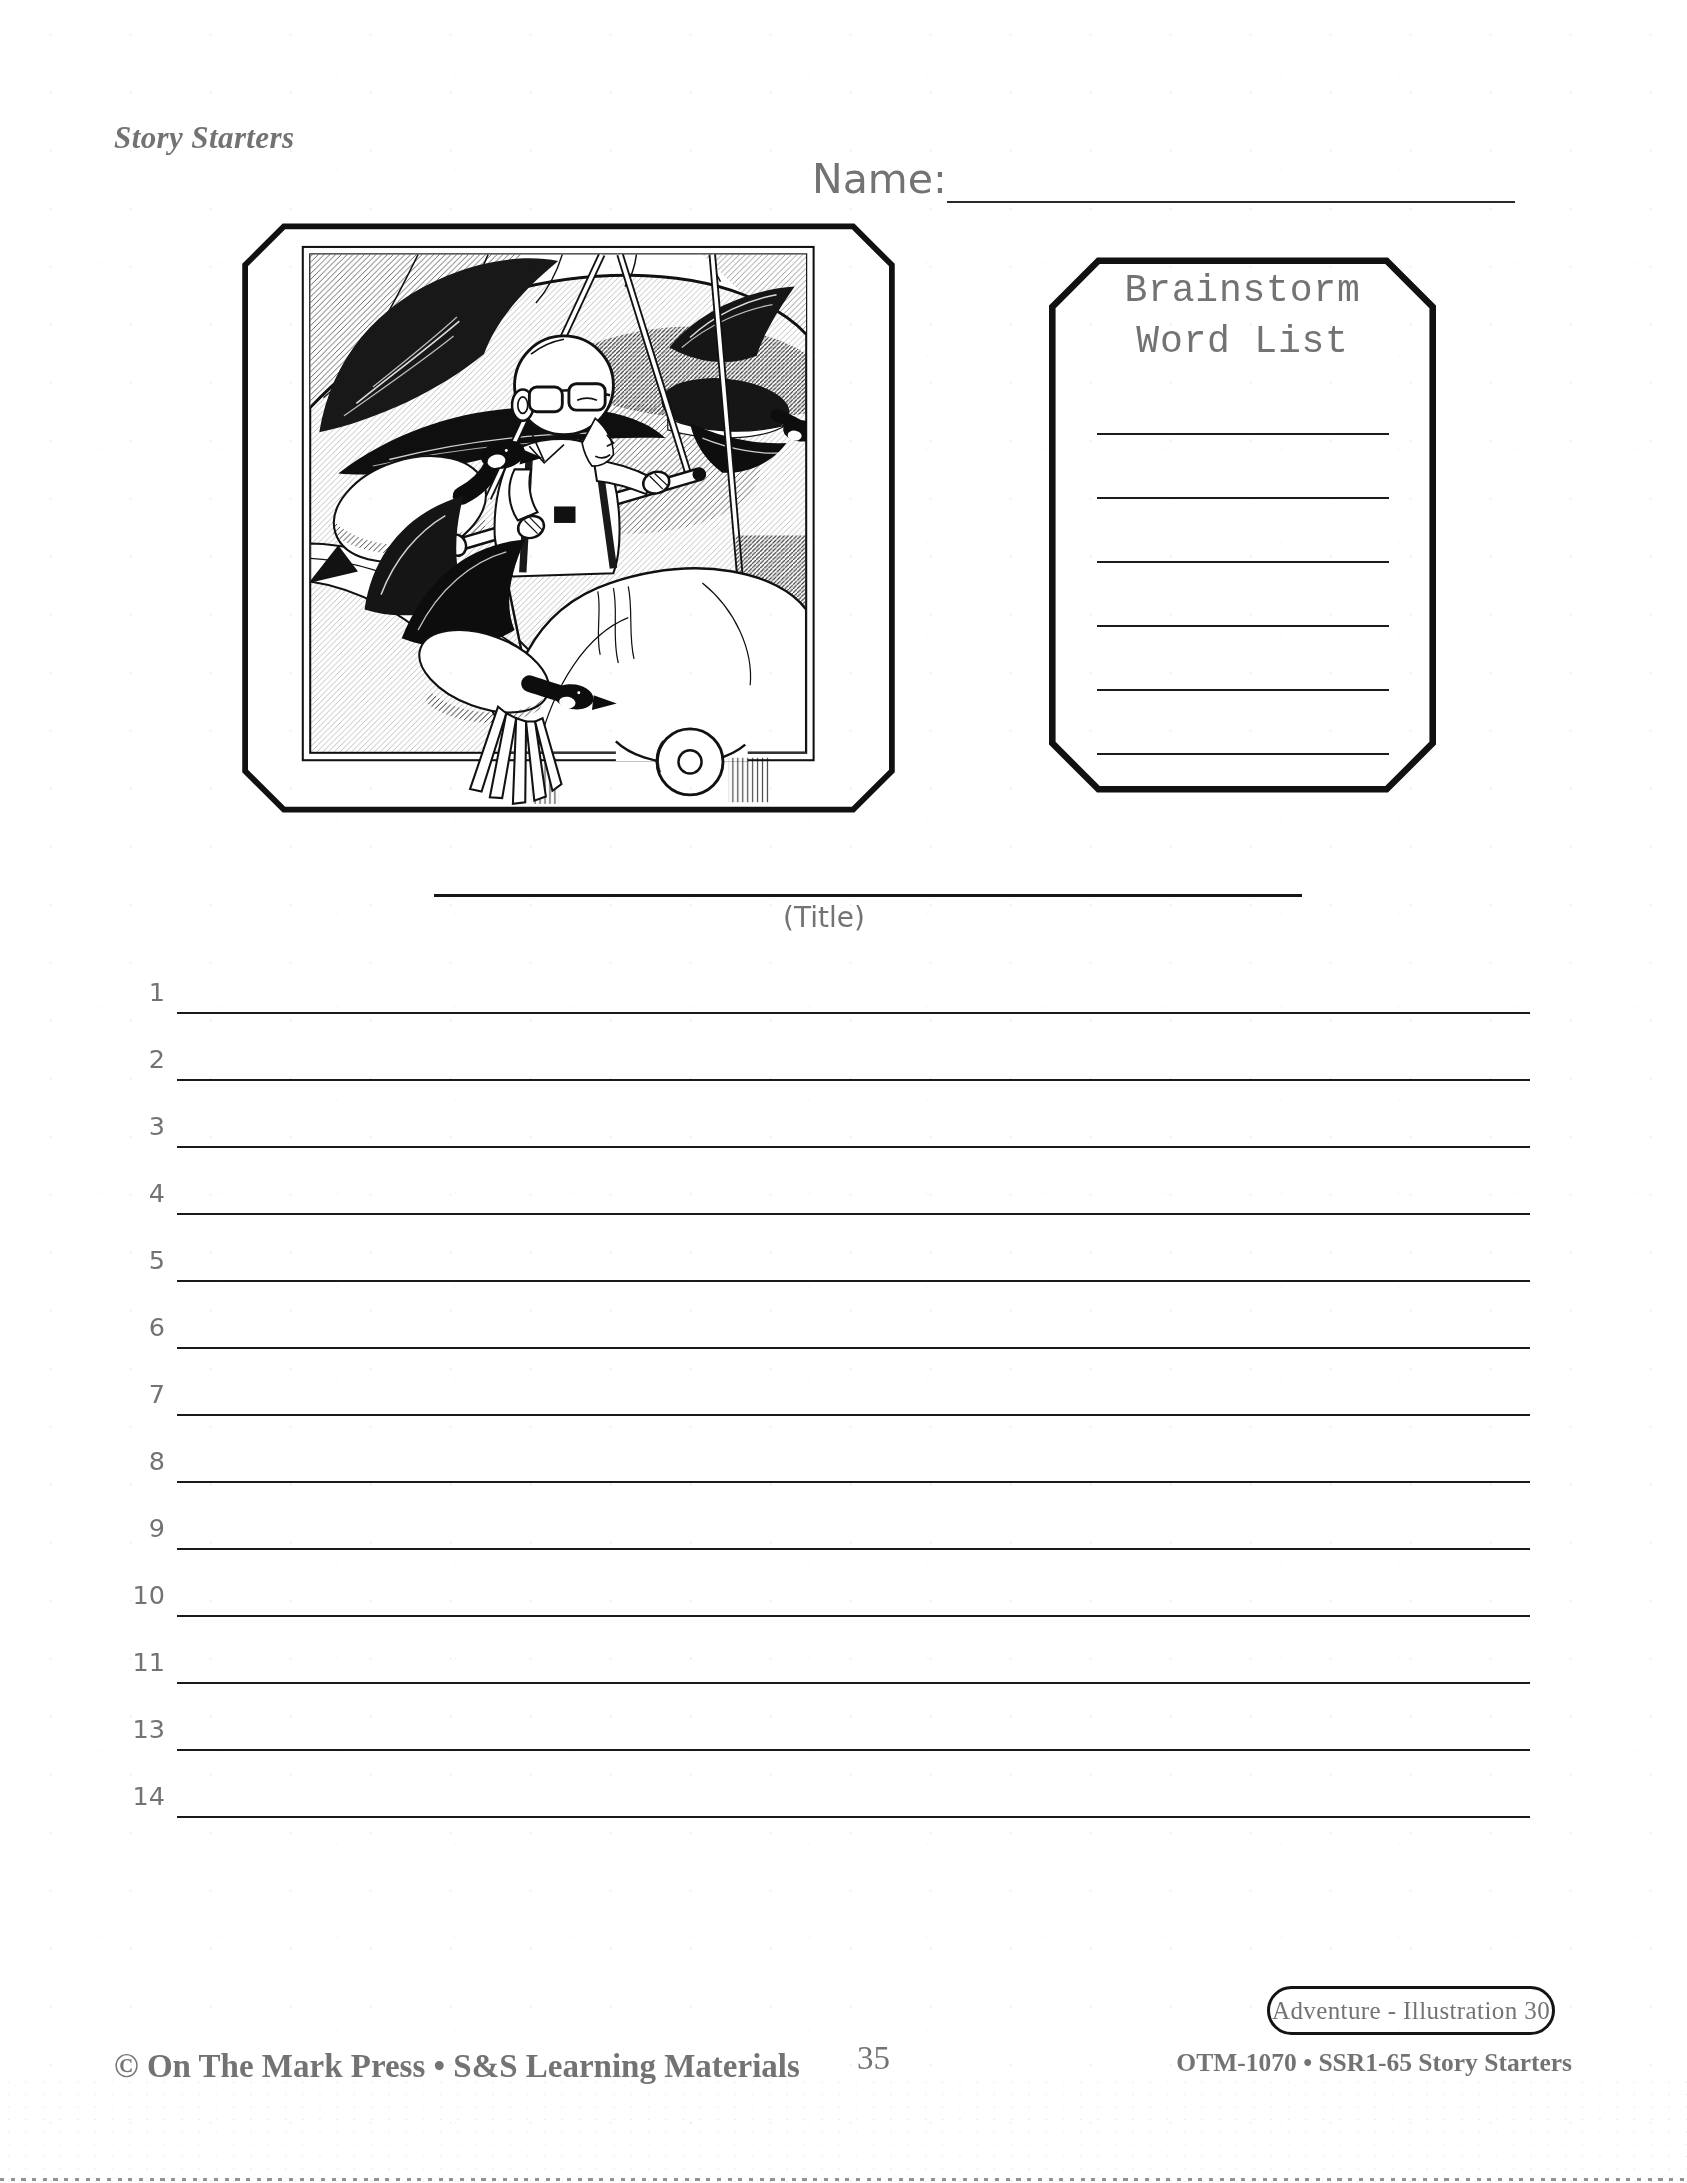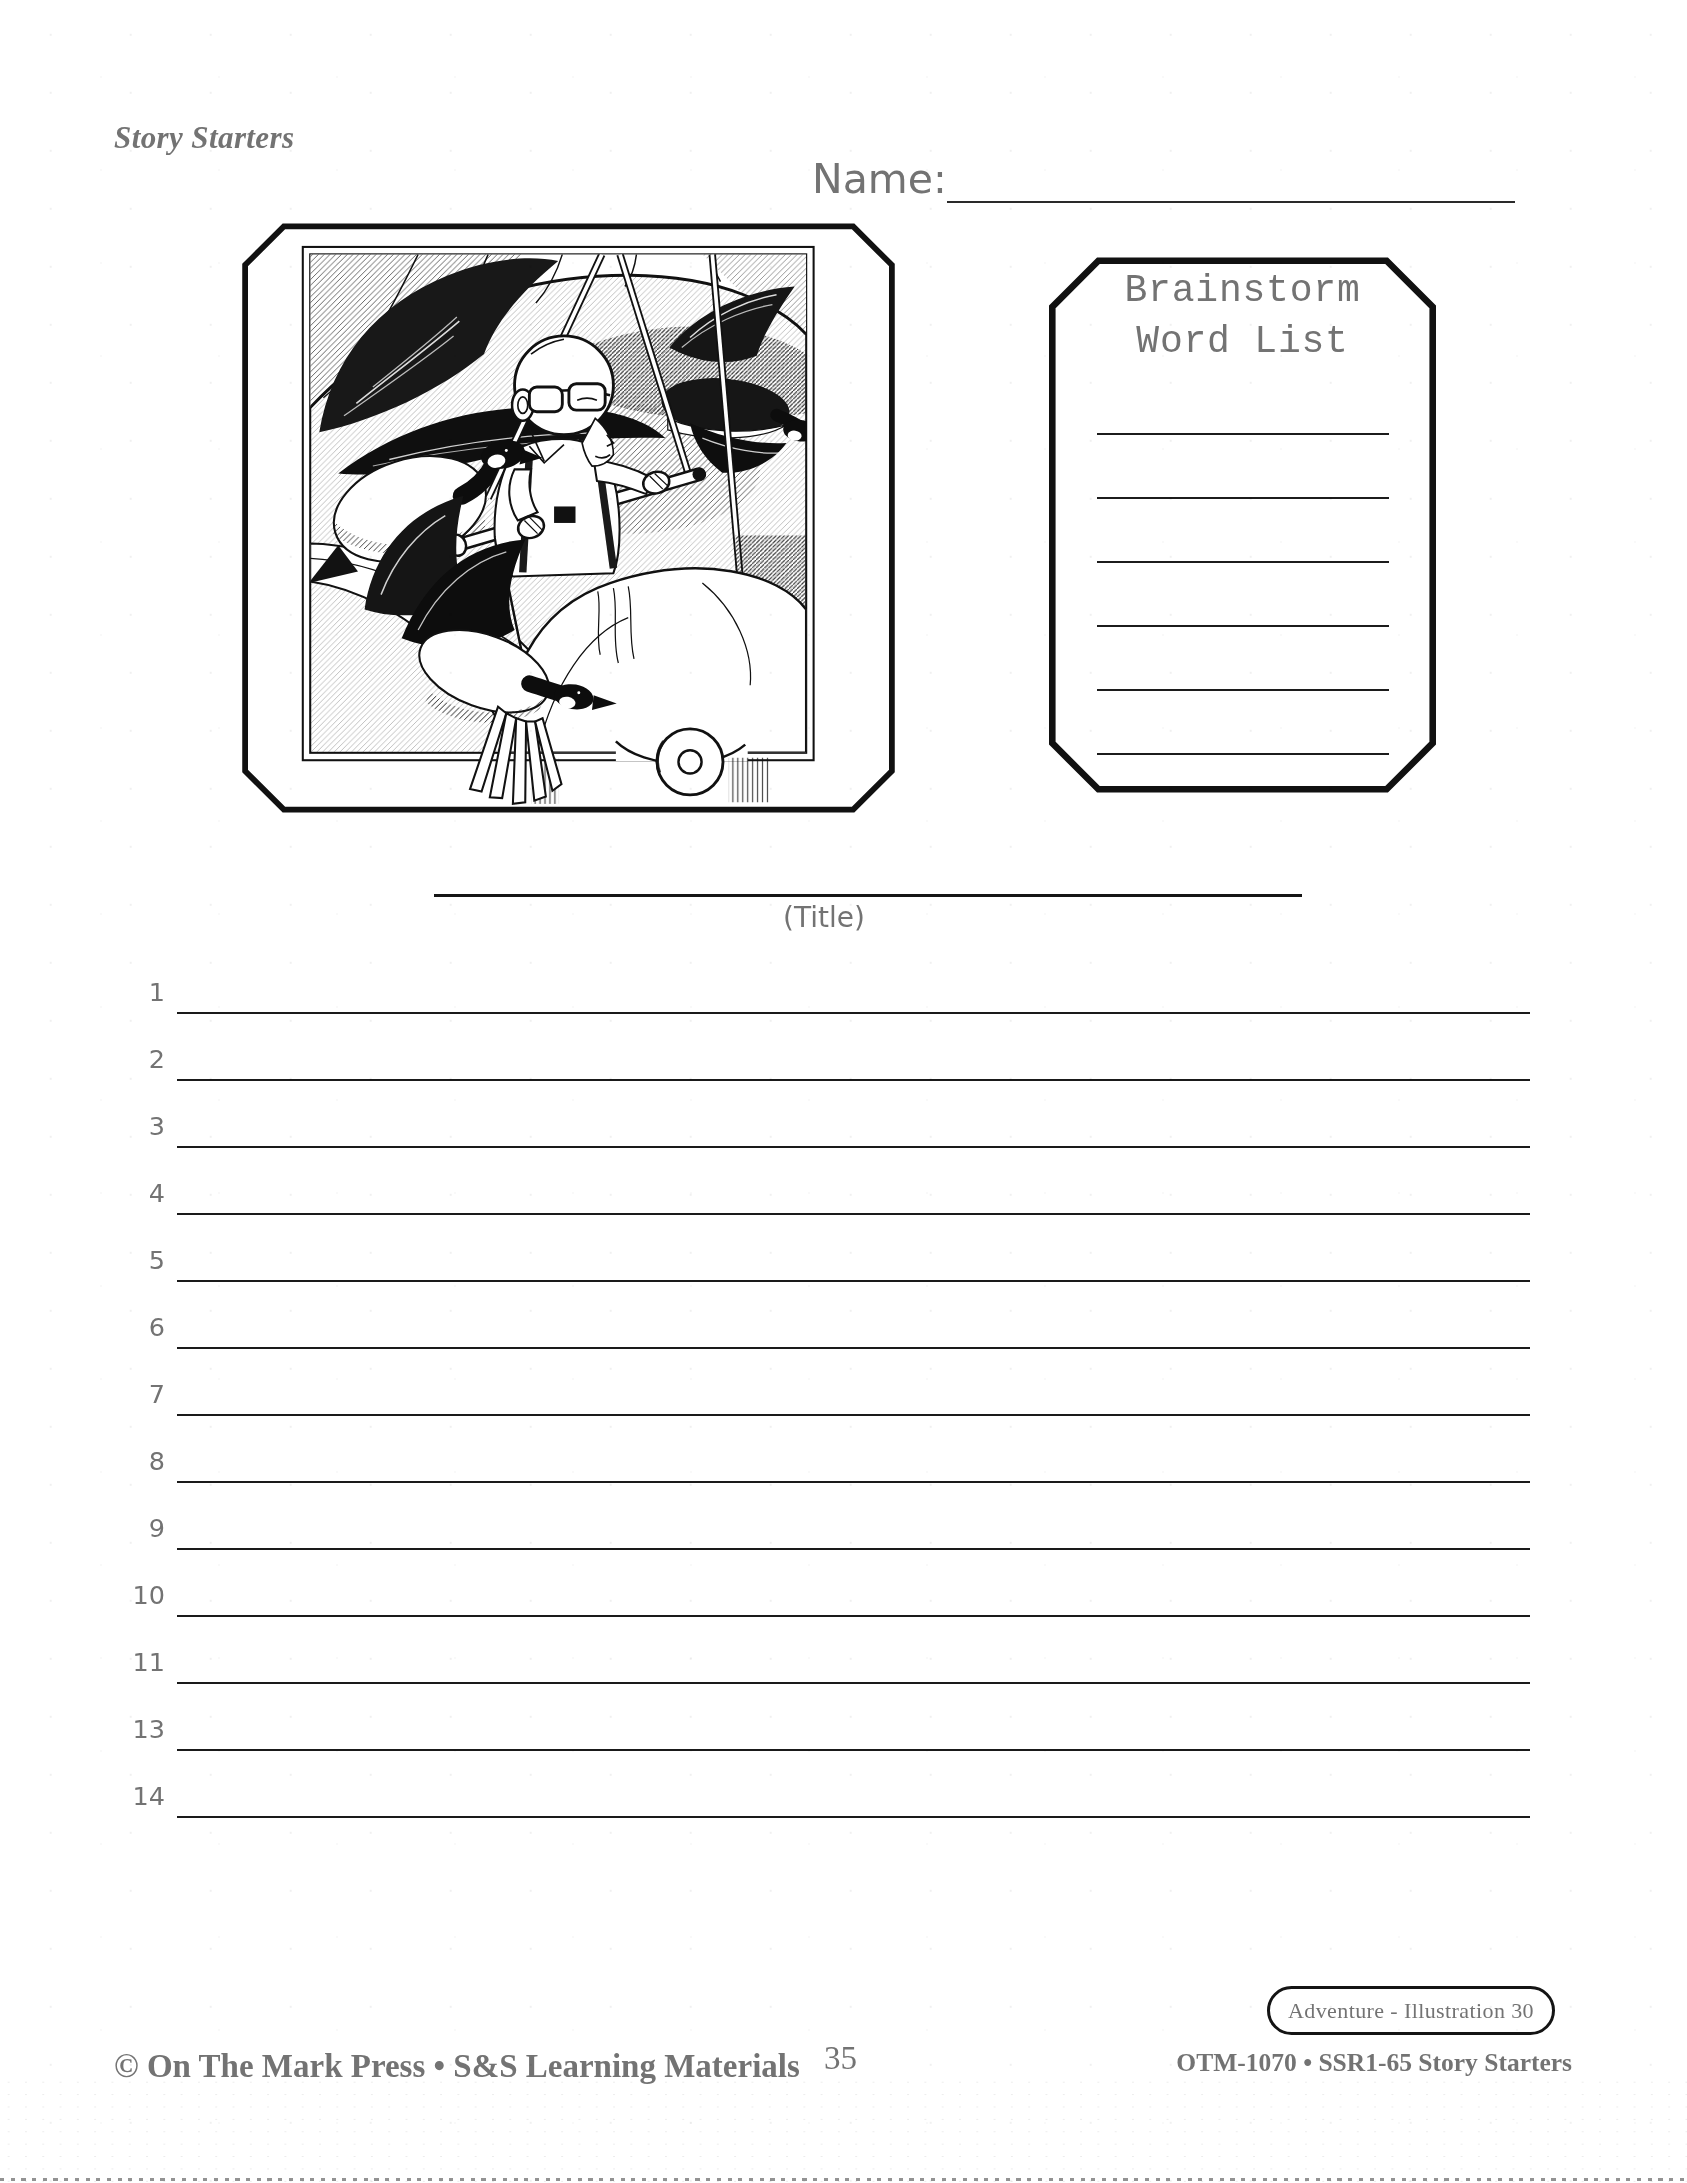--- a/index.html
+++ b/index.html
@@ -53,24 +53,24 @@
   .w-row{position:relative;height:67px;}
   .w-num{
     position:absolute;left:107px;top:21.4px;width:58px;text-align:right;
     font-family:"DejaVu Sans",sans-serif;font-size:25.5px;
   }
   .w-line{position:absolute;left:177px;top:56px;width:1353px;border-top:2.5px solid #1a1a1a;}
   .badge{
     position:absolute;left:1267px;top:1986px;width:282px;height:43px;
     border:3.3px solid #141414;border-radius:25px;
     display:flex;align-items:center;justify-content:center;
-    font-size:22px;letter-spacing:0.4px;
+    font-size:25px;letter-spacing:0.4px;
   }
   .foot-copy{position:absolute;left:114px;top:2048px;font-size:33px;font-weight:bold;}
-  .foot-page{position:absolute;left:791px;top:2040px;width:99px;text-align:center;font-size:33px;}
+  .foot-page{position:absolute;left:791px;top:2040px;width:99px;text-align:right;font-size:33px;}
   .foot-code{position:absolute;right:115px;top:2048px;font-size:25.5px;font-weight:bold;}
 </style>
 </head>
 <body>
 
 <div class="page">
 
   <div class="series-title">Story Starters</div>
 
   <div class="name-label">Name:</div>

